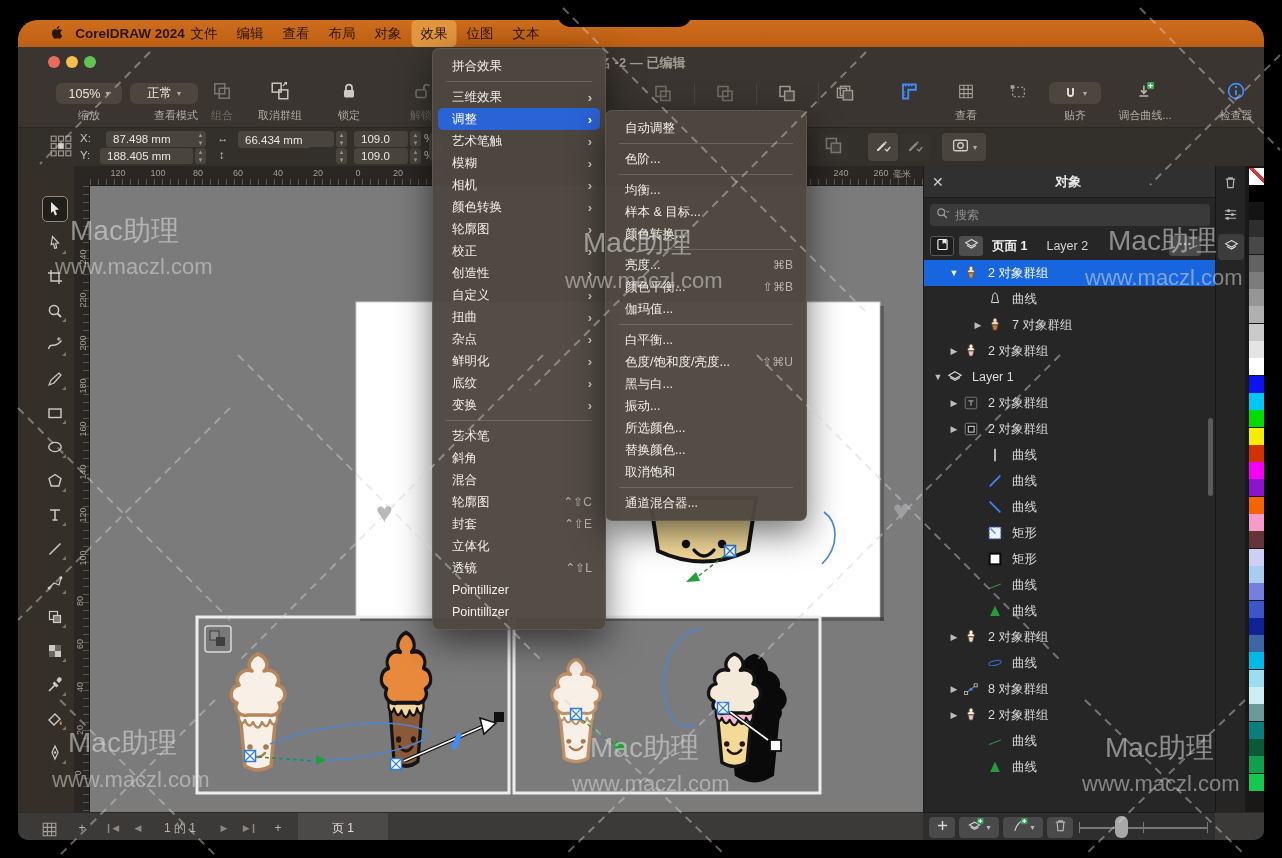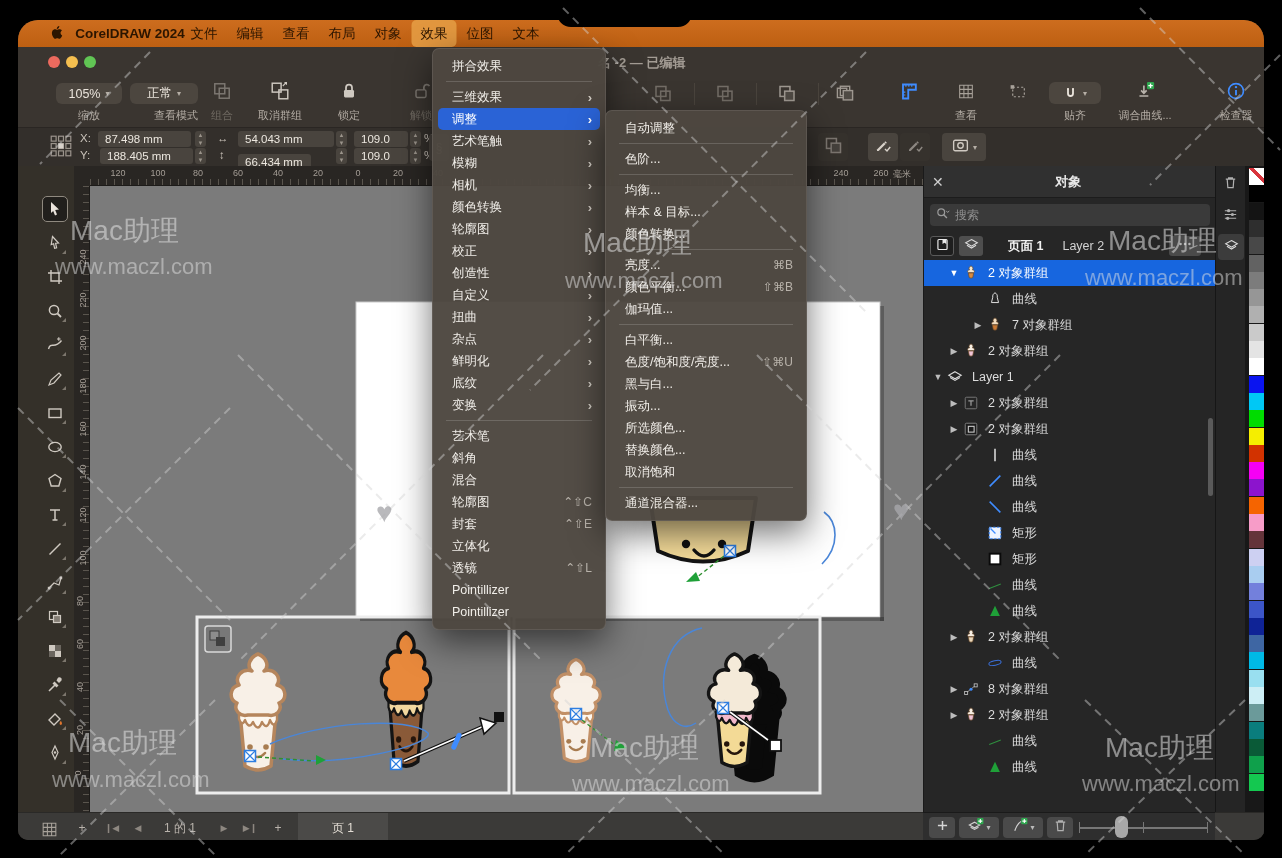--- a/index.html
+++ b/index.html
@@ -68,21 +68,21 @@
   #objhead{position:absolute;left:0;top:0;width:100%;height:32px;background:#303030;border-bottom:1px solid #1c1c1c;
     display:flex;align-items:center;}
   #objhead .x{margin-left:8px;color:#cfcfcf;font-size:14px;}
   #objhead .t{flex:1;text-align:center;color:#e8e8e8;font-size:13px;font-weight:700;margin-right:22px;}
   #objsearch{position:absolute;left:6px;top:38px;width:280px;height:22px;background:#3a3a3a;border-radius:4px;
     display:flex;align-items:center;color:#8f8f8f;font-size:12px;gap:4px;padding-left:5px;}
   #objcrumb{position:absolute;left:0;top:66px;width:100%;height:28px;display:flex;align-items:center;gap:5px;padding-left:6px;}
   #objcrumb .ib{width:24px;height:20px;border-radius:3px;display:flex;align-items:center;justify-content:center;}
   #objcrumb .b1{background:#1e1e1e;border:1px solid #5a5a5a;}
   #objcrumb .b2{background:#4e4e4e;}
-  #objcrumb .pg{color:#f2f2f2;font-size:12.5px;font-weight:700;margin-left:20px;}
+  #objcrumb .pg{color:#f2f2f2;font-size:12.5px;font-weight:700;margin-left:4px;}
   #objcrumb .ly{color:#d2d2d2;font-size:12.5px;margin-left:14px;}
   #objcrumb .rb{position:absolute;right:14px;top:4px;width:32px;height:20px;background:#4a4a4a;border-radius:3px;
     display:flex;align-items:center;justify-content:center;}
   #objtree{position:absolute;left:0;top:94px;width:100%;height:532px;overflow:hidden;}
   .trow{position:relative;height:26px;display:flex;align-items:center;color:#dcdcdc;font-size:12.5px;white-space:nowrap;}
   .trow.sel{background:#1766df;color:#fff;}
   .trow .exp{width:16px;text-align:center;font-size:9px;color:#bdbdbd;flex:none;}
   .trow.sel .exp{color:#fff;}
   .trow .ticn{width:18px;height:18px;margin-right:8px;flex:none;display:flex;align-items:center;justify-content:center;}
   .trow .eye{position:absolute;right:14px;top:5px;}
@@ -227,30 +227,30 @@
               <rect x="1" y="7" width="4" height="4"></rect>
               <rect x="7" y="7" width="4" height="4"></rect>
               <rect x="13" y="7" width="4" height="4"></rect>
               <rect x="1" y="13" width="4" height="4"></rect>
               <rect x="7" y="13" width="4" height="4"></rect>
               <rect x="13" y="13" width="4" height="4"></rect>
             </g>
             <rect x="7" y="7" width="4" height="4" fill="#d8d2ca"></rect>
           </svg></span>
       <span class="plabel" style="left:62px;top:4px">X:</span>
-      <div class="field" style="left:80px;top:3px;width:93px">87.498 mm</div>
+      <div class="field" style="left:88px;top:3px;width:93px">87.498 mm</div>
       <span class="stepper" style="left:177px;top:3px">▲<br>▼</span>
       <span class="plabel" style="left:62px;top:21px">Y:</span>
       <div class="field" style="left:82px;top:20px;width:93px">188.405 mm</div>
       <span class="stepper" style="left:177px;top:20px">▲<br>▼</span>
       <span class="plabel" style="left:199px;top:4px">↔</span>
       <span class="plabel" style="left:201px;top:21px">↕</span>
       <div class="field" style="left:220px;top:3px;width:96px">54.043 mm</div>
       <span class="stepper" style="left:318px;top:3px">▲<br>▼</span>
-      <div class="field" style="left:220px;top:26px;width:73px">66.434 mm</div>
+      <div class="field" style="left:220px;top:4px;width:73px">66.434 mm</div>
       <span class="stepper" style="left:318px;top:20px">▲<br>▼</span>
       <div class="field" style="left:336px;top:3px;width:54px">109.0</div>
       <span class="stepper" style="left:392px;top:3px">▲<br>▼</span>
       <div class="field" style="left:336px;top:20px;width:54px">109.0</div>
       <span class="stepper" style="left:392px;top:20px">▲<br>▼</span>
       <span class="plabel" style="left:406px;top:4px">%</span>
       <span class="plabel" style="left:406px;top:21px">%</span>
       <div class="sqbtn" style="left:411px;top:6px;width:20px;height:27px;font-size:12px;color:#cfc8bf">§</div>
 
       <div class="sqbtn dim" style="left:800px;top:5px;width:30px;height:28px">

